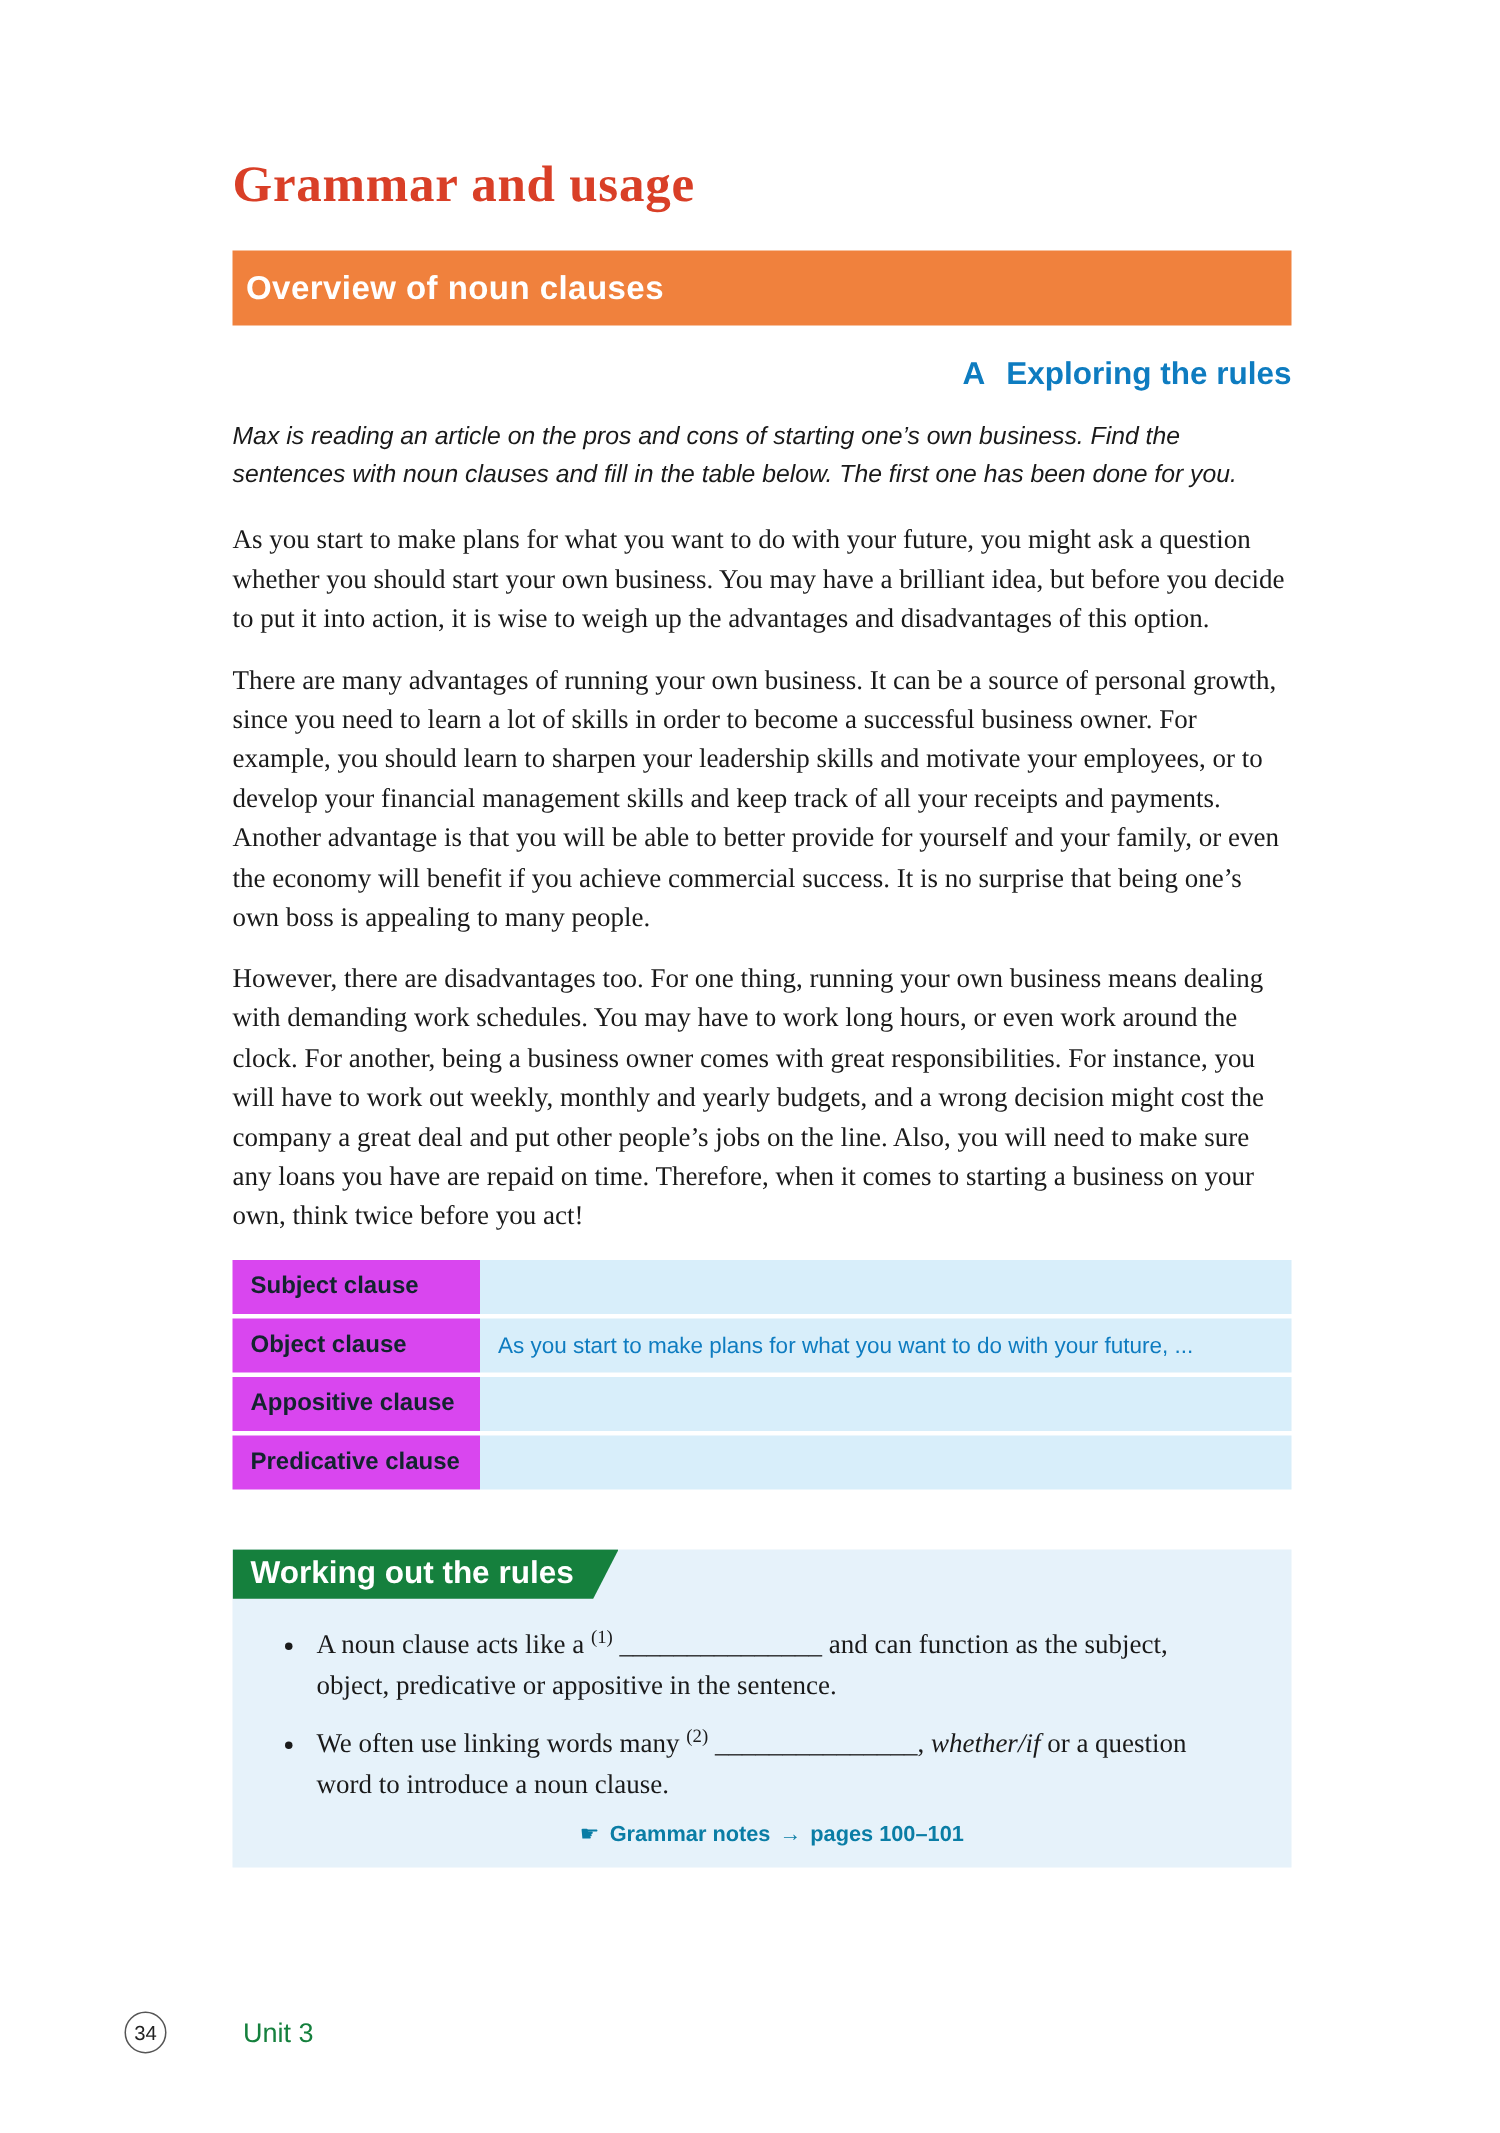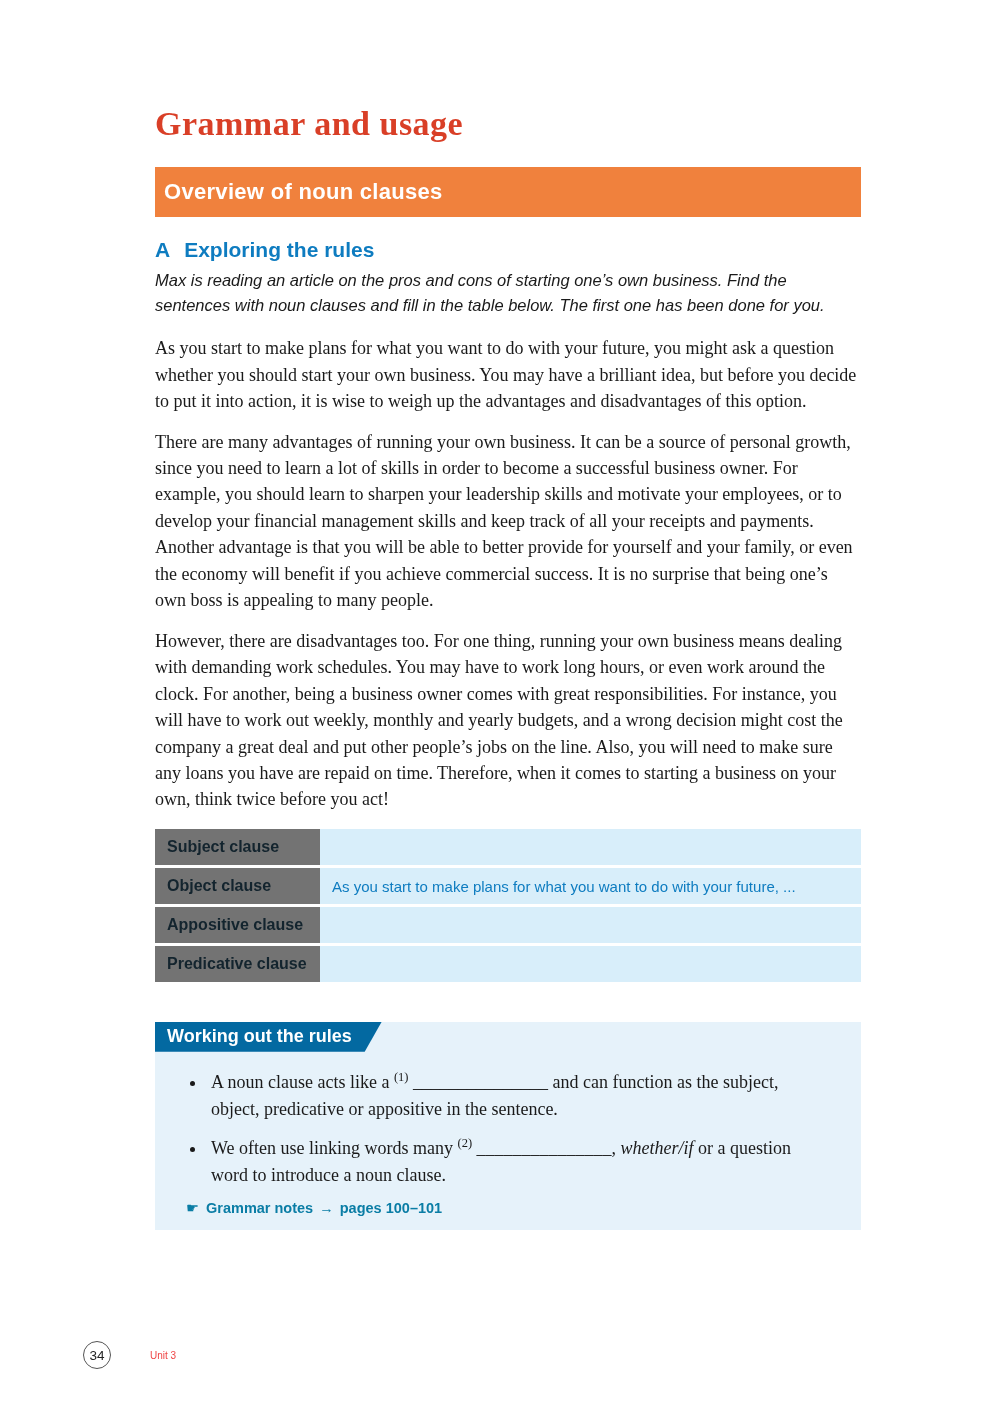--- a/index.html
+++ b/index.html
@@ -7,56 +7,56 @@
         font-family:"Liberation Serif", serif;color:#1a1a1a;}
   .content{position:absolute;left:155px;top:105px;width:706px;}
 
   h1.title{margin:0 0 24px 0;font-family:Liberation Serif, serif;font-weight:bold;
            font-size:34px;letter-spacing:.5px;color:#d93f27;}
 
   .banner{background:#f0813d;height:50px;display:flex;align-items:center;margin-bottom:21px;}
   .banner span{font-family:"Liberation Sans", sans-serif;font-weight:bold;font-size:22px;
                color:#ffffff;padding-left:9px;letter-spacing:.3px;}
 
-  h2.section{margin:0 0 6px 0;font-family:"Liberation Sans", sans-serif;font-weight:bold;
-             font-size:21px;color:#0e7cc0;}
+  h2.section{margin:0 0 17px 0;font-family:"Liberation Sans", sans-serif;font-weight:bold;
+             font-size:21px;color:#0e7cc0;text-align:right;}
   h2.section .sec-letter{margin-right:14px;}
 
   p.instructions{margin:0 0 17px 0;font-family:"Liberation Sans", sans-serif;font-style:italic;
                  font-size:16.5px;line-height:1.52;color:#1a1a1a;}
 
   p.body{margin:0 0 14px 0;font-size:18px;line-height:1.47;}
   p.body.last{margin-bottom:16px;}
 
   .clause-table{margin-bottom:40px;}
   .t-row{display:flex;margin-bottom:3px;}
-  .t-label{width:141px;background:#737373;padding:9px 12px;
+  .t-label{width:141px;background:#d946ef;padding:9px 12px;
            font-family:"Liberation Sans", sans-serif;font-weight:bold;font-size:16px;color:#13242e;}
   .t-value{flex:1;background:#d8eefa;padding:10px 12px 8px 12px;
            font-family:"Liberation Sans", sans-serif;font-size:15px;color:#0e7cc0;}
 
   .rules-box{background:#e6f2fa;padding:0 0 14px 0;}
-  .rules-header{display:inline-block;background:#0369a1;color:#ffffff;
-                font-family:"Liberation Sans", sans-serif;font-weight:bold;font-size:18px;
+  .rules-header{display:inline-block;background:#15803d;color:#ffffff;
+                font-family:"Liberation Sans", sans-serif;font-weight:bold;font-size:21px;
                 padding:4px 30px 5px 12px;
                 clip-path:polygon(0 0,100% 0,calc(100% - 17px) 100%,0 100%);}
   .rules-box ul{list-style:disc;margin:16px 0 10px 0;padding:0 30px 0 52px;}
   .rules-box li{font-size:18px;line-height:1.5;margin-bottom:11px;padding-left:4px;}
   .rules-box li sup{font-size:12.5px;}
   .rules-box li em{font-style:italic;}
-  .note{text-align:left;padding-right:18px;font-family:"Liberation Sans", sans-serif;
+  .note{text-align:center;padding-right:18px;font-family:"Liberation Sans", sans-serif;
         font-weight:bold;font-size:14.5px;color:#0a7da5;margin-left:29px;}
   .note .hand{margin-right:5px;font-weight:normal;}
   .note span{margin-left:2px;}
 
   .footer{position:absolute;left:83px;top:1341px;display:flex;align-items:center;
           font-family:"Liberation Sans", sans-serif;gap:35px;}
   .pagenum{display:inline-flex;align-items:center;justify-content:center;width:26px;height:26px;
            border:1.4px solid #555;border-radius:50%;font-size:13.5px;color:#222;}
-  .unit{margin-left:4px;font-size:10px;color:#ef4444;}
+  .unit{margin-left:16px;font-size:18px;color:#15803d;}
 </style>
 </head>
 <body>
 
 <div class="page">
   <div class="content">
 
     <h1 class="title">Grammar and usage</h1>
 
     <div class="banner">

